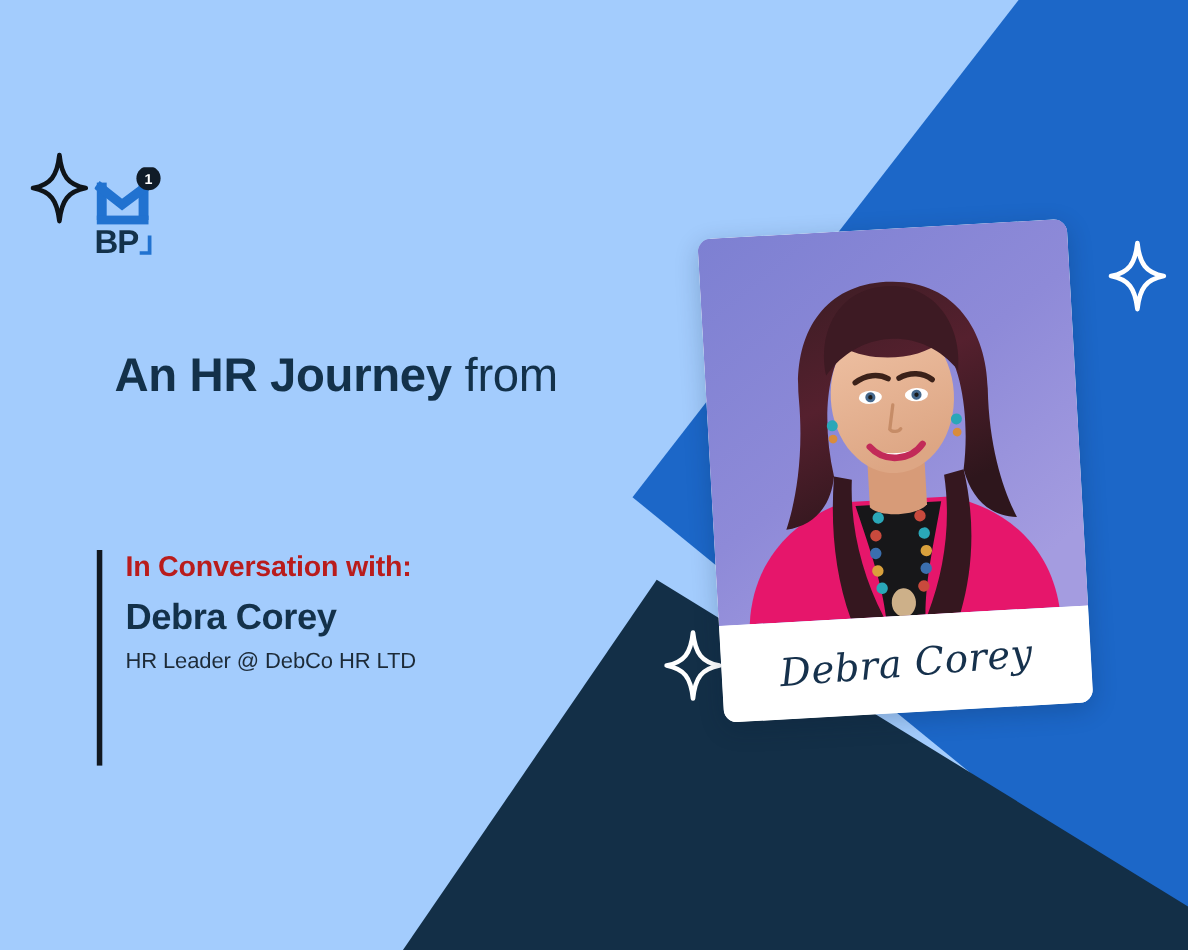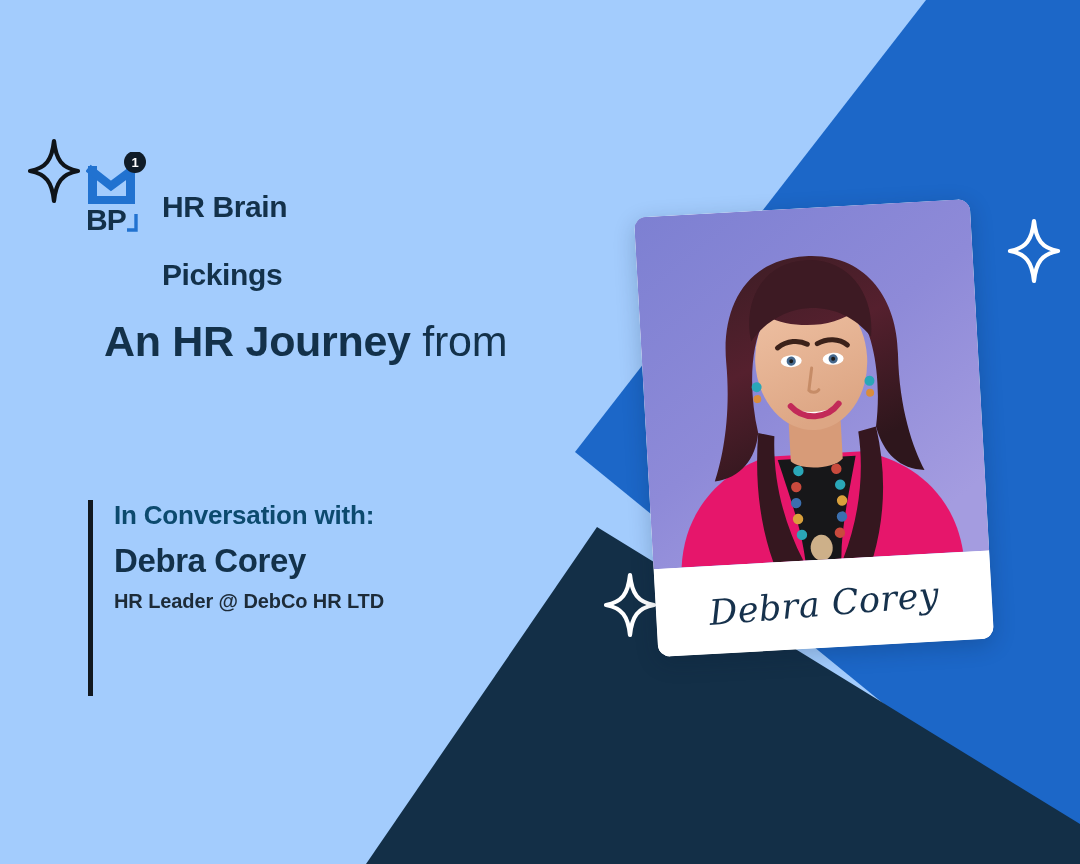--- a/index.html
+++ b/index.html
@@ -68,37 +68,37 @@
     left:88px; top:500px;
     padding-left:26px;
   }
   .guest-rule {
     position:absolute;
     left:0; top:0;
     width:5px; height:196px;
     background:#111820;
   }
   .guest-intro {
-    color:#0c4a6e;
+    color:#b91c1c;
     font-size:26px;
     font-weight:700;
     letter-spacing:-0.2px;
     margin-bottom:11px;
   }
   .guest-name {
     color:#13314a;
     font-size:33px;
     font-weight:700;
     letter-spacing:-0.4px;
     margin-bottom:10px;
   }
   .guest-role {
     color:#1d2b38;
     font-size:20px;
-    font-weight:700;
+    font-weight:400;
     letter-spacing:-0.1px;
   }
 
   
   .polaroid {
     position:absolute;
     left:646px; top:208px;
     width:336px; height:440px;
     background:#ffffff;
     border-radius:12px;
@@ -165,24 +165,20 @@
         <path d="M2 16 L25 34 L49 16" fill="none" stroke="#2172d0" stroke-width="8.5" stroke-linejoin="miter"></path>
         <rect x="2" y="44" width="47" height="8" fill="#2172d0"></rect>
 
         <circle cx="49" cy="10" r="11" fill="#101c28"></circle>
         <text x="49" y="15" font-family="Liberation Sans, sans-serif" font-size="13" font-weight="700" fill="#ffffff" text-anchor="middle">1</text>
 
         <text x="0" y="78" font-family="Liberation Sans, sans-serif" font-size="30" font-weight="700" fill="#13314a" letter-spacing="-1">BP</text>
 
         <path d="M50 62 L50 78 L41 78" fill="none" stroke="#2172d0" stroke-width="3.4"></path>
       </svg>
-    </div>
-    <div class="logo-words">
-      <span>HR Brain</span><br>
-      <span>Pickings</span>
     </div>
   </div>
 
   <div class="headline">
     <span class="strong">An HR Journey</span><span class="light"> from</span>
   </div>
 
   <div class="guest-block">
     <div class="guest-rule"></div>
     <div class="guest-intro">In Conversation with:</div>

